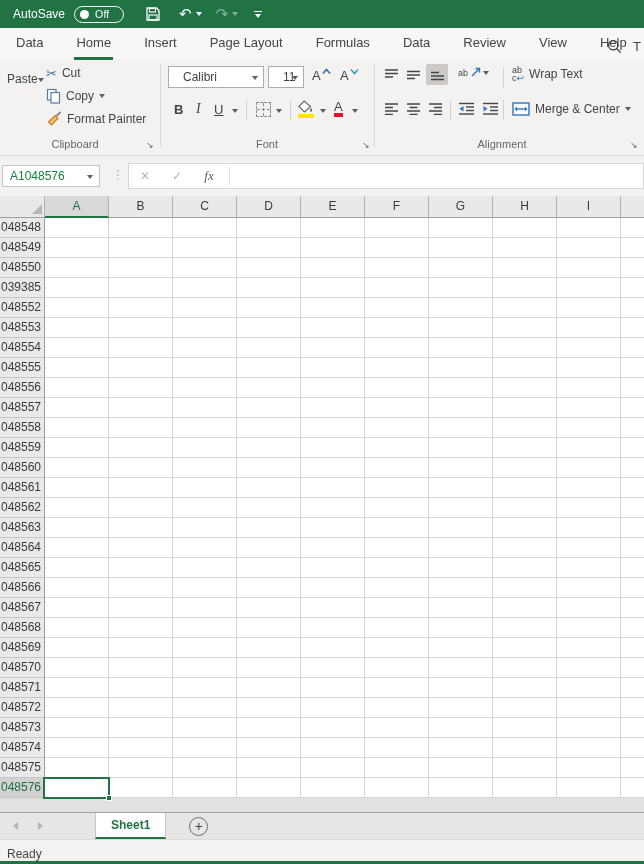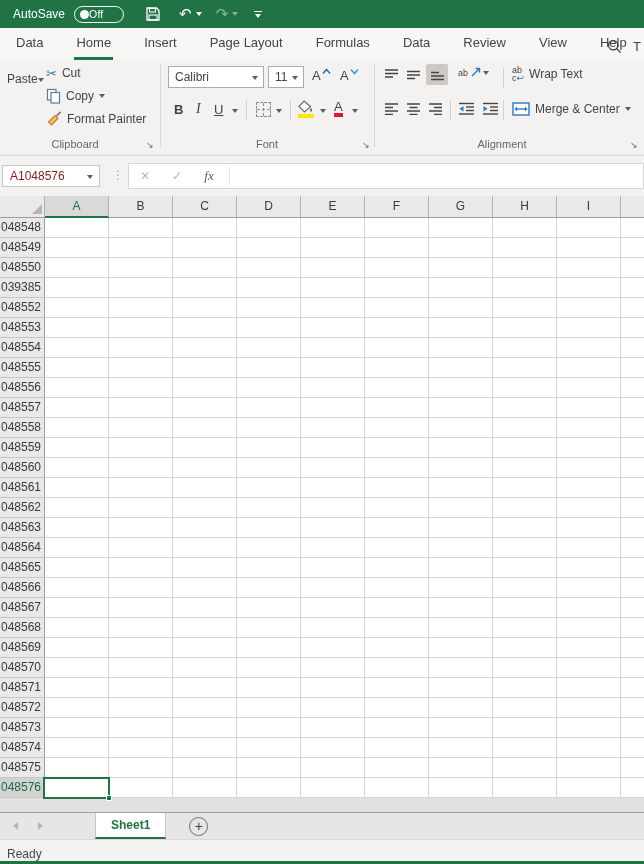--- a/index.html
+++ b/index.html
@@ -5,21 +5,21 @@
   *{margin:0;padding:0;box-sizing:border-box}
   html,body{background:#fff}
   body{font-family:"Liberation Sans",sans-serif;-webkit-font-smoothing:antialiased}
   .screen{position:relative;width:644px;height:864px;overflow:hidden;background:#fff}
 
   
   .titlebar{position:relative;height:28px;background:var(--brand,#217346);display:flex;align-items:center;color:#fff}
   .ts-label{font-size:12px;margin-left:13px}
   .toggle{display:flex;align-items:center;margin-left:9px;width:50px;height:17px;border:1px solid rgba(255,255,255,.95);border-radius:9px;cursor:pointer}
   .knob{width:9px;height:9px;border-radius:50%;background:#fff;margin-left:5px}
-  .tstate{font-size:10.5px;letter-spacing:.2px}
+  .tstate{font-size:10.5px;margin-left:6px;letter-spacing:.2px}
   .qat-btn{display:flex;align-items:center;justify-content:center;height:24px;padding:0 4px;cursor:pointer}
   .qat-btn.save{margin-left:17px}
   .qat-btn.undo{margin-left:10px}
   .qat-btn.redo{margin-left:6px}
   .qat-btn.custom{margin-left:8px}
   .uglyph{font-family:"DejaVu Sans",sans-serif;font-size:15px;line-height:1;color:#fff}
   .dim .uglyph{color:rgba(255,255,255,.45)}
   .dd{width:0;height:0;border-left:3.5px solid transparent;border-right:3.5px solid transparent;border-top:4px solid #5f5d5b;display:inline-block}
   .dd.w{border-top-color:#fff;margin-left:4px}
   .dd.wdim{border-top-color:rgba(255,255,255,.45);margin-left:4px}
@@ -37,40 +37,40 @@
   
   .ribbon{position:relative;height:96px;background:#f3f2f1;border-bottom:1px solid #d8d6d4;font-size:12px;color:#444}
   .gdiv{position:absolute;top:4px;bottom:8px;width:1px;background:#dcdad8}
   .grp-label{position:absolute;bottom:5px;font-size:11px;color:#666;text-align:center}
   .launcher{position:absolute;bottom:5px;font-size:9px;color:#6e6c6a;line-height:1;cursor:pointer}
   .rbtn{position:absolute;display:flex;align-items:center;gap:5px;cursor:pointer;white-space:nowrap}
   
   .paste{position:absolute;left:7px;top:4px;width:36px;display:flex;flex-direction:row;align-items:center;cursor:pointer}
   .paste .lbl{margin-top:2px}
   .paste .dd{margin-top:4px}
-  .combo{position:absolute;background:#fff;border:1px solid #adacaa;height:22px;display:flex;align-items:center;padding-left:6px;cursor:pointer}
+  .combo{position:absolute;background:#fff;border:1px solid #adacaa;height:22px;display:flex;align-items:center;padding-left:14px;cursor:pointer}
   .combo .dd{position:absolute;right:5px;top:9px}
   .btn-b{font-weight:bold;font-size:13px}
   .btn-i{font-family:"Liberation Serif",serif;font-style:italic;font-size:14px}
   .btn-u{text-decoration:underline;font-size:13px}
   .vsep{position:absolute;width:1px;height:20px;background:#d3d1cf}
   .letterA{font-size:13px;color:#444}
   .colorbar{position:absolute;left:0;right:0;bottom:-4px;height:4px}
   .iconstack{position:relative;display:inline-block}
   .borders-ico{width:15px;height:15px;border:1px dashed #8f8d8b;position:relative;display:inline-block}
   .borders-ico:before{content:"";position:absolute;left:0;right:0;top:6px;border-top:1px dashed #8f8d8b}
   .borders-ico:after{content:"";position:absolute;top:0;bottom:0;left:6px;border-left:1px dashed #8f8d8b}
   .selbtn{background:#ccc9c7;border-radius:2px}
   .minitxt{font-size:9px;line-height:8px;color:#444}
   .blue{color:#2f76c0}
   .wraplbl,.mergelbl{font-size:12px;color:#444}
 
   
   .formula-row{position:relative;height:40px;background:#f3f2f1}
-  .namebox{position:absolute;left:2px;top:9px;width:98px;height:22px;background:#fff;border:1px solid #c8c6c4;display:flex;align-items:center;padding-left:7px;font-size:12px;color:#7f1d1d;cursor:text}
+  .namebox{position:absolute;left:2px;top:9px;width:98px;height:22px;background:#fff;border:1px solid #c8c6c4;display:flex;align-items:center;padding-left:7px;font-size:12px;color:#15803d;cursor:text}
   .namebox .dd{position:absolute;right:6px;top:9px}
   .splitdots{position:absolute;left:112px;top:12px;color:#a8a6a4;font-size:12px;letter-spacing:0;cursor:col-resize}
   .fxstrip{position:absolute;left:128px;right:0;top:7px;height:26px;background:#fff;border:1px solid #d8d6d4;display:flex;align-items:center}
   .fbtn{width:32px;text-align:center;color:#b8b6b4;font-size:12px;cursor:pointer}
   .fbtn.fx{font-family:"Liberation Serif",serif;font-style:italic;color:#5f5d5b;font-size:13px}
   .fxdiv{width:1px;height:18px;background:#e4e2e0;margin:0 4px}
   .formula-input{flex:1;height:100%;cursor:text}
 
   
   .grid{position:relative;width:644px;height:602px;background:#fff}

